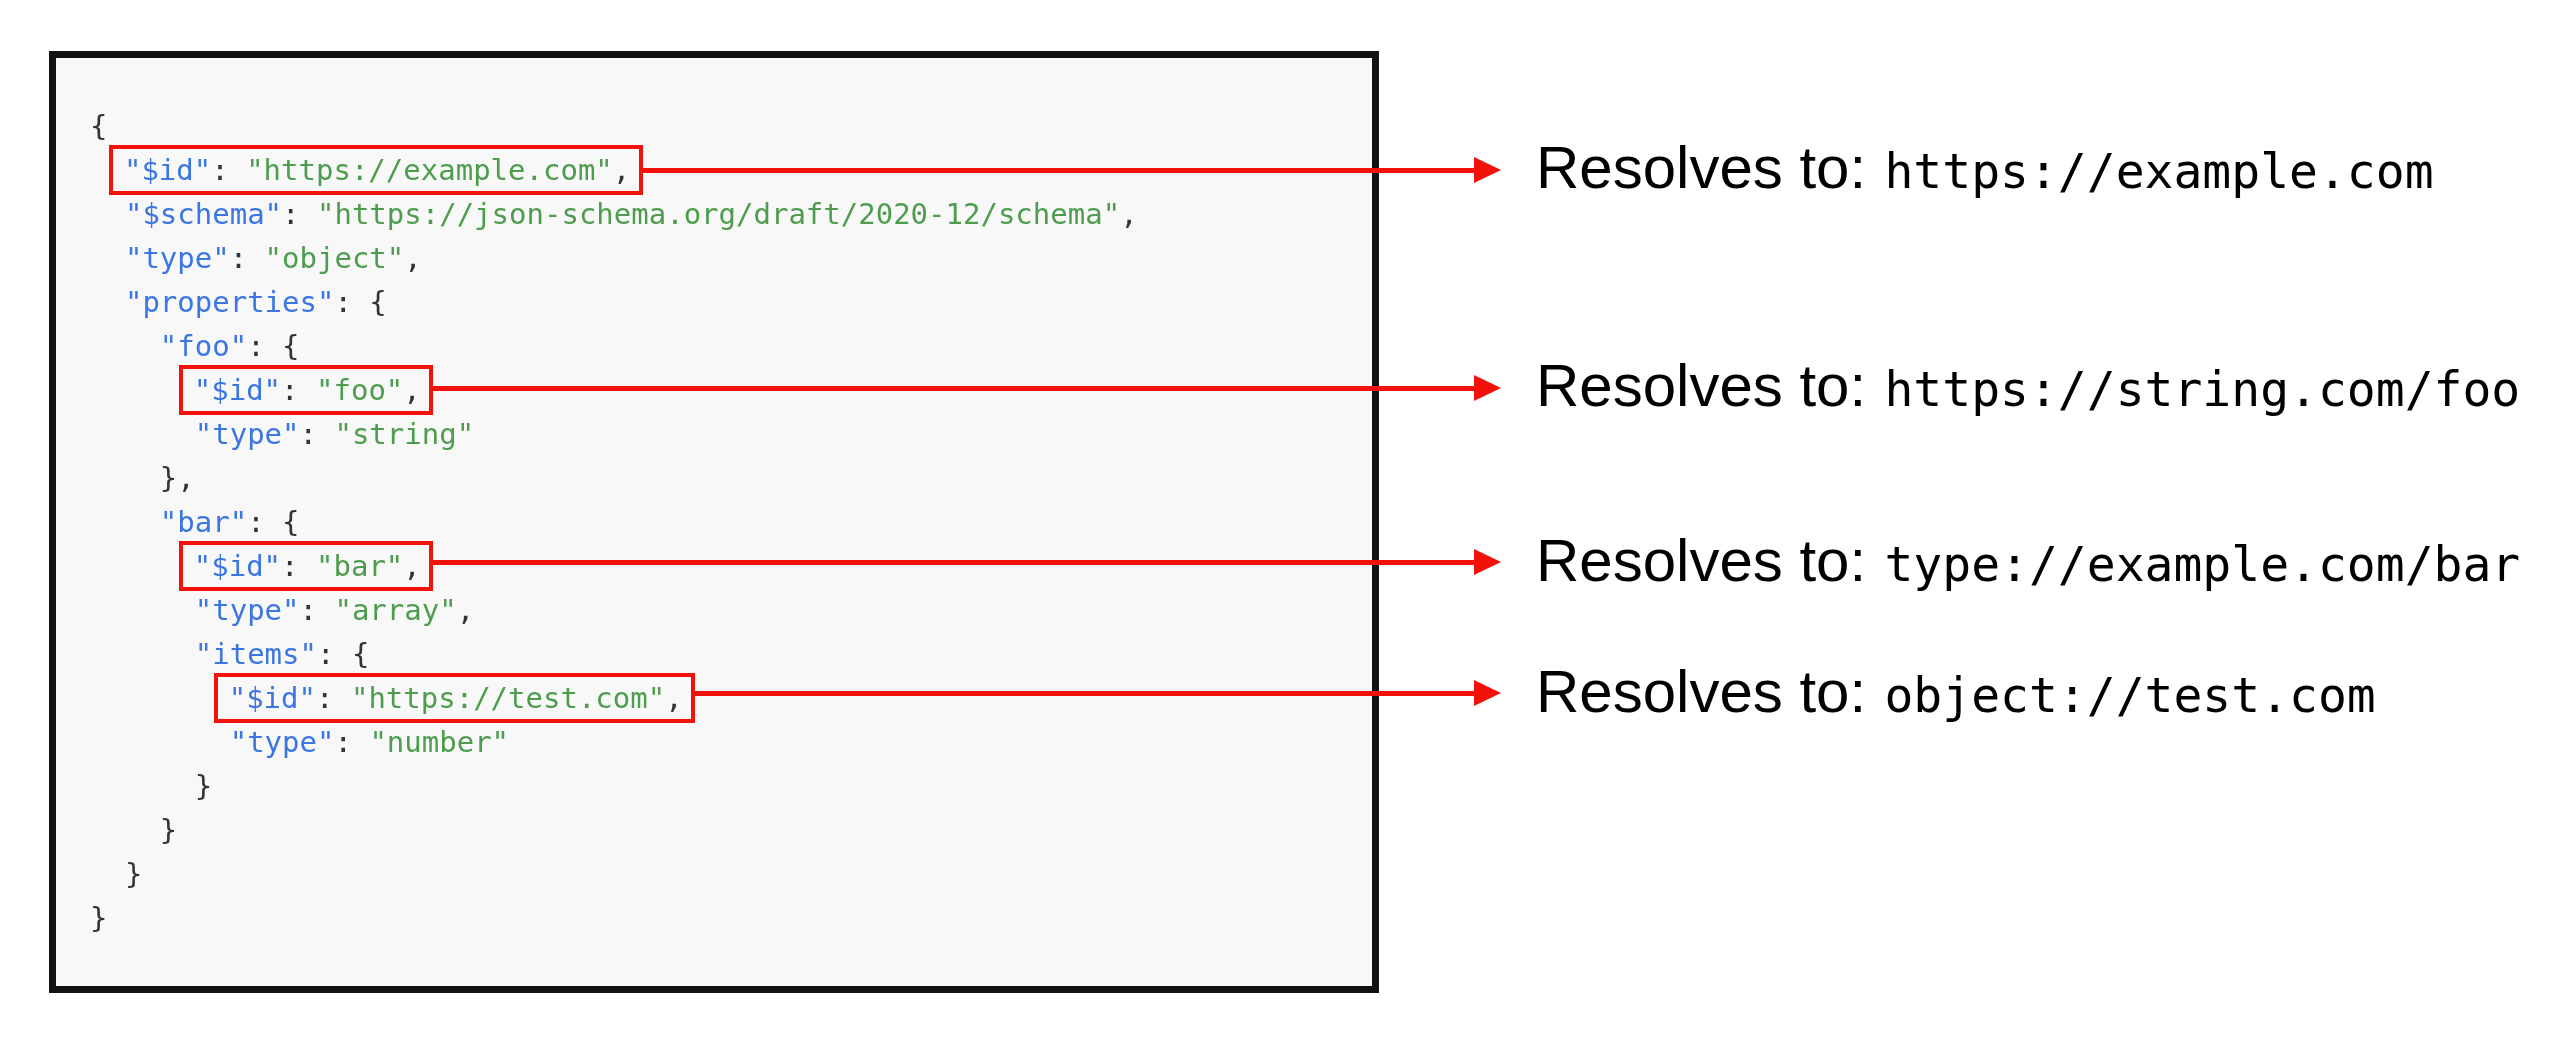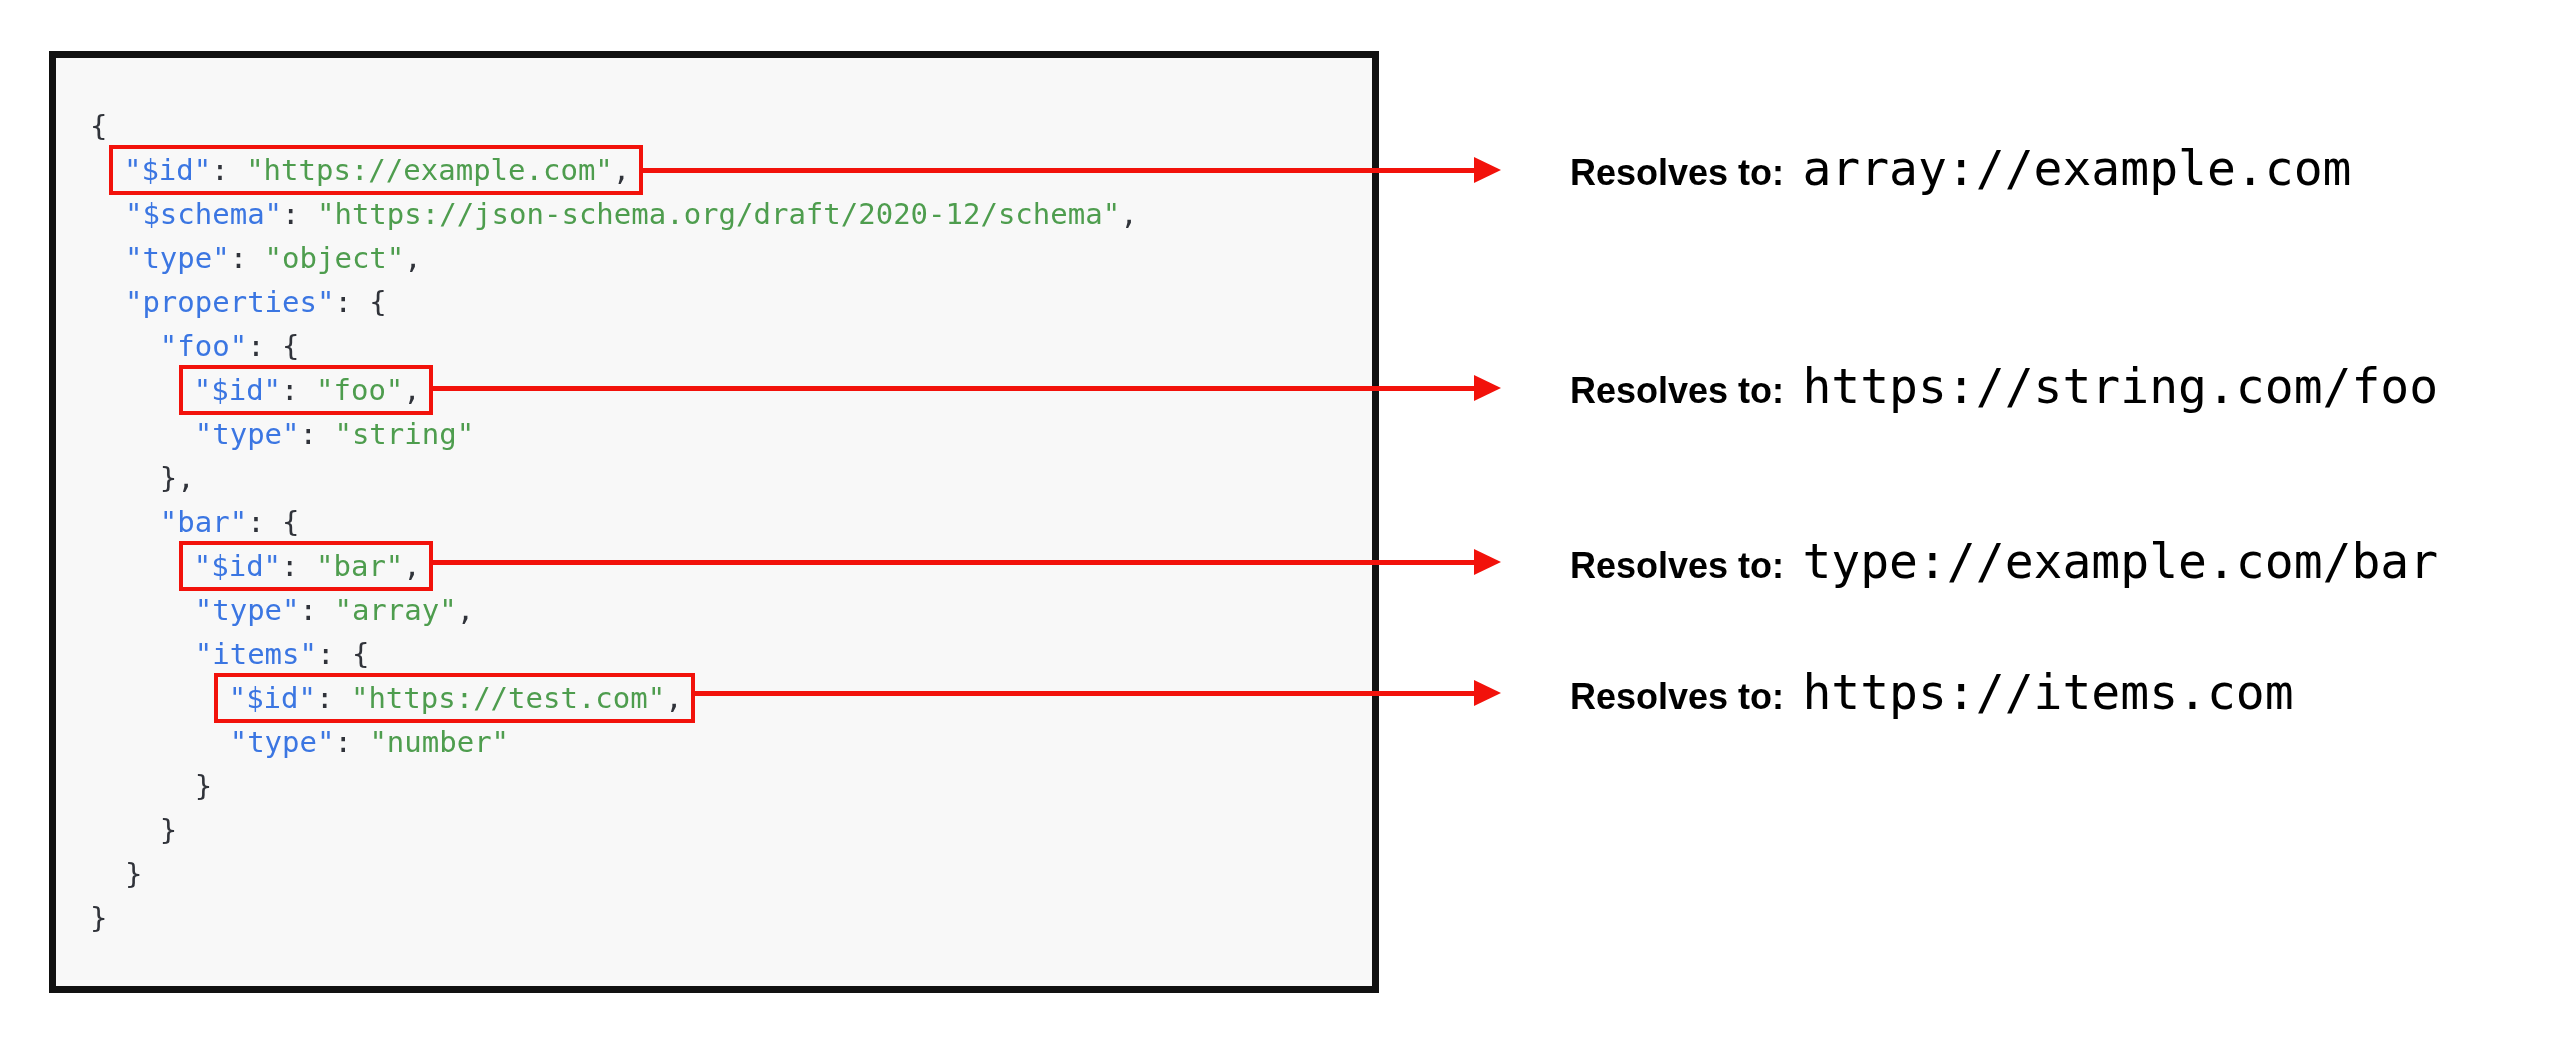--- a/index.html
+++ b/index.html
@@ -61,45 +61,44 @@
   }
   
   .annotation-row {
     position: absolute;
     white-space: nowrap;
     transform: translateY(-54%);
     color: #000000;
   }
   .res-label {
     font-family: "Liberation Sans", sans-serif;
-    font-weight: bold;
-    font-size: 36px;
+    font-weight: normal;
+    font-size: 60px;
     margin-right: 18.3px;
-    margin-left: 34px;
   }
   .res-value {
     font-family: "DejaVu Sans Mono", monospace;
     font-size: 48px;
   }
 </style>
 </head>
 <body>
 
 <div id="stage">
   <div id="code-panel">
     <pre id="json-code"><div class="code-line"><span class="tok-p"></span><span class="tok-p">{</span></div><div class="code-line"><span class="tok-p">  </span><span class="hl"><span class="tok-k">"$id"</span><span class="tok-p">: </span><span class="tok-s">"https://example.com"</span><span class="tok-p">,</span></span></div><div class="code-line"><span class="tok-p">  </span><span class="tok-k">"$schema"</span><span class="tok-p">: </span><span class="tok-s">"https://json-schema.org/draft/2020-12/schema"</span><span class="tok-p">,</span></div><div class="code-line"><span class="tok-p">  </span><span class="tok-k">"type"</span><span class="tok-p">: </span><span class="tok-s">"object"</span><span class="tok-p">,</span></div><div class="code-line"><span class="tok-p">  </span><span class="tok-k">"properties"</span><span class="tok-p">: </span><span class="tok-p">{</span></div><div class="code-line"><span class="tok-p">    </span><span class="tok-k">"foo"</span><span class="tok-p">: </span><span class="tok-p">{</span></div><div class="code-line"><span class="tok-p">      </span><span class="hl"><span class="tok-k">"$id"</span><span class="tok-p">: </span><span class="tok-s">"foo"</span><span class="tok-p">,</span></span></div><div class="code-line"><span class="tok-p">      </span><span class="tok-k">"type"</span><span class="tok-p">: </span><span class="tok-s">"string"</span></div><div class="code-line"><span class="tok-p">    </span><span class="tok-p">},</span></div><div class="code-line"><span class="tok-p">    </span><span class="tok-k">"bar"</span><span class="tok-p">: </span><span class="tok-p">{</span></div><div class="code-line"><span class="tok-p">      </span><span class="hl"><span class="tok-k">"$id"</span><span class="tok-p">: </span><span class="tok-s">"bar"</span><span class="tok-p">,</span></span></div><div class="code-line"><span class="tok-p">      </span><span class="tok-k">"type"</span><span class="tok-p">: </span><span class="tok-s">"array"</span><span class="tok-p">,</span></div><div class="code-line"><span class="tok-p">      </span><span class="tok-k">"items"</span><span class="tok-p">: </span><span class="tok-p">{</span></div><div class="code-line"><span class="tok-p">        </span><span class="hl"><span class="tok-k">"$id"</span><span class="tok-p">: </span><span class="tok-s">"https://test.com"</span><span class="tok-p">,</span></span></div><div class="code-line"><span class="tok-p">        </span><span class="tok-k">"type"</span><span class="tok-p">: </span><span class="tok-s">"number"</span></div><div class="code-line"><span class="tok-p">      </span><span class="tok-p">}</span></div><div class="code-line"><span class="tok-p">    </span><span class="tok-p">}</span></div><div class="code-line"><span class="tok-p">  </span><span class="tok-p">}</span></div><div class="code-line"><span class="tok-p"></span><span class="tok-p">}</span></div></pre>
   </div>
   <div id="annotations-layer">
       <div class="arrow-line" style="left: 639px; top: 168px; width: 836px;"></div>
       <div class="arrow-head" style="left: 1474px; top: 157px;"></div>
-      <div class="annotation-row" style="left: 1536px; top: 170px;"><span class="res-label">Resolves to:</span><span class="res-value">array://example.com</span></div>
+      <div class="annotation-row" style="left: 1536px; top: 170px;"><span class="res-label">Resolves to:</span><span class="res-value">https://example.com</span></div>
       <div class="arrow-line" style="left: 432px; top: 386px; width: 1044px;"></div>
       <div class="arrow-head" style="left: 1474px; top: 375px;"></div>
       <div class="annotation-row" style="left: 1536px; top: 388px;"><span class="res-label">Resolves to:</span><span class="res-value">https://string.com/foo</span></div>
       <div class="arrow-line" style="left: 432px; top: 560px; width: 1044px;"></div>
       <div class="arrow-head" style="left: 1474px; top: 549px;"></div>
       <div class="annotation-row" style="left: 1536px; top: 563px;"><span class="res-label">Resolves to:</span><span class="res-value">type://example.com/bar</span></div>
       <div class="arrow-line" style="left: 691px; top: 691px; width: 785px;"></div>
       <div class="arrow-head" style="left: 1474px; top: 680px;"></div>
-      <div class="annotation-row" style="left: 1536px; top: 694px;"><span class="res-label">Resolves to:</span><span class="res-value">https://items.com</span></div>
+      <div class="annotation-row" style="left: 1536px; top: 694px;"><span class="res-label">Resolves to:</span><span class="res-value">object://test.com</span></div>
     </div>
 </div>
 
 
 </body></html>

